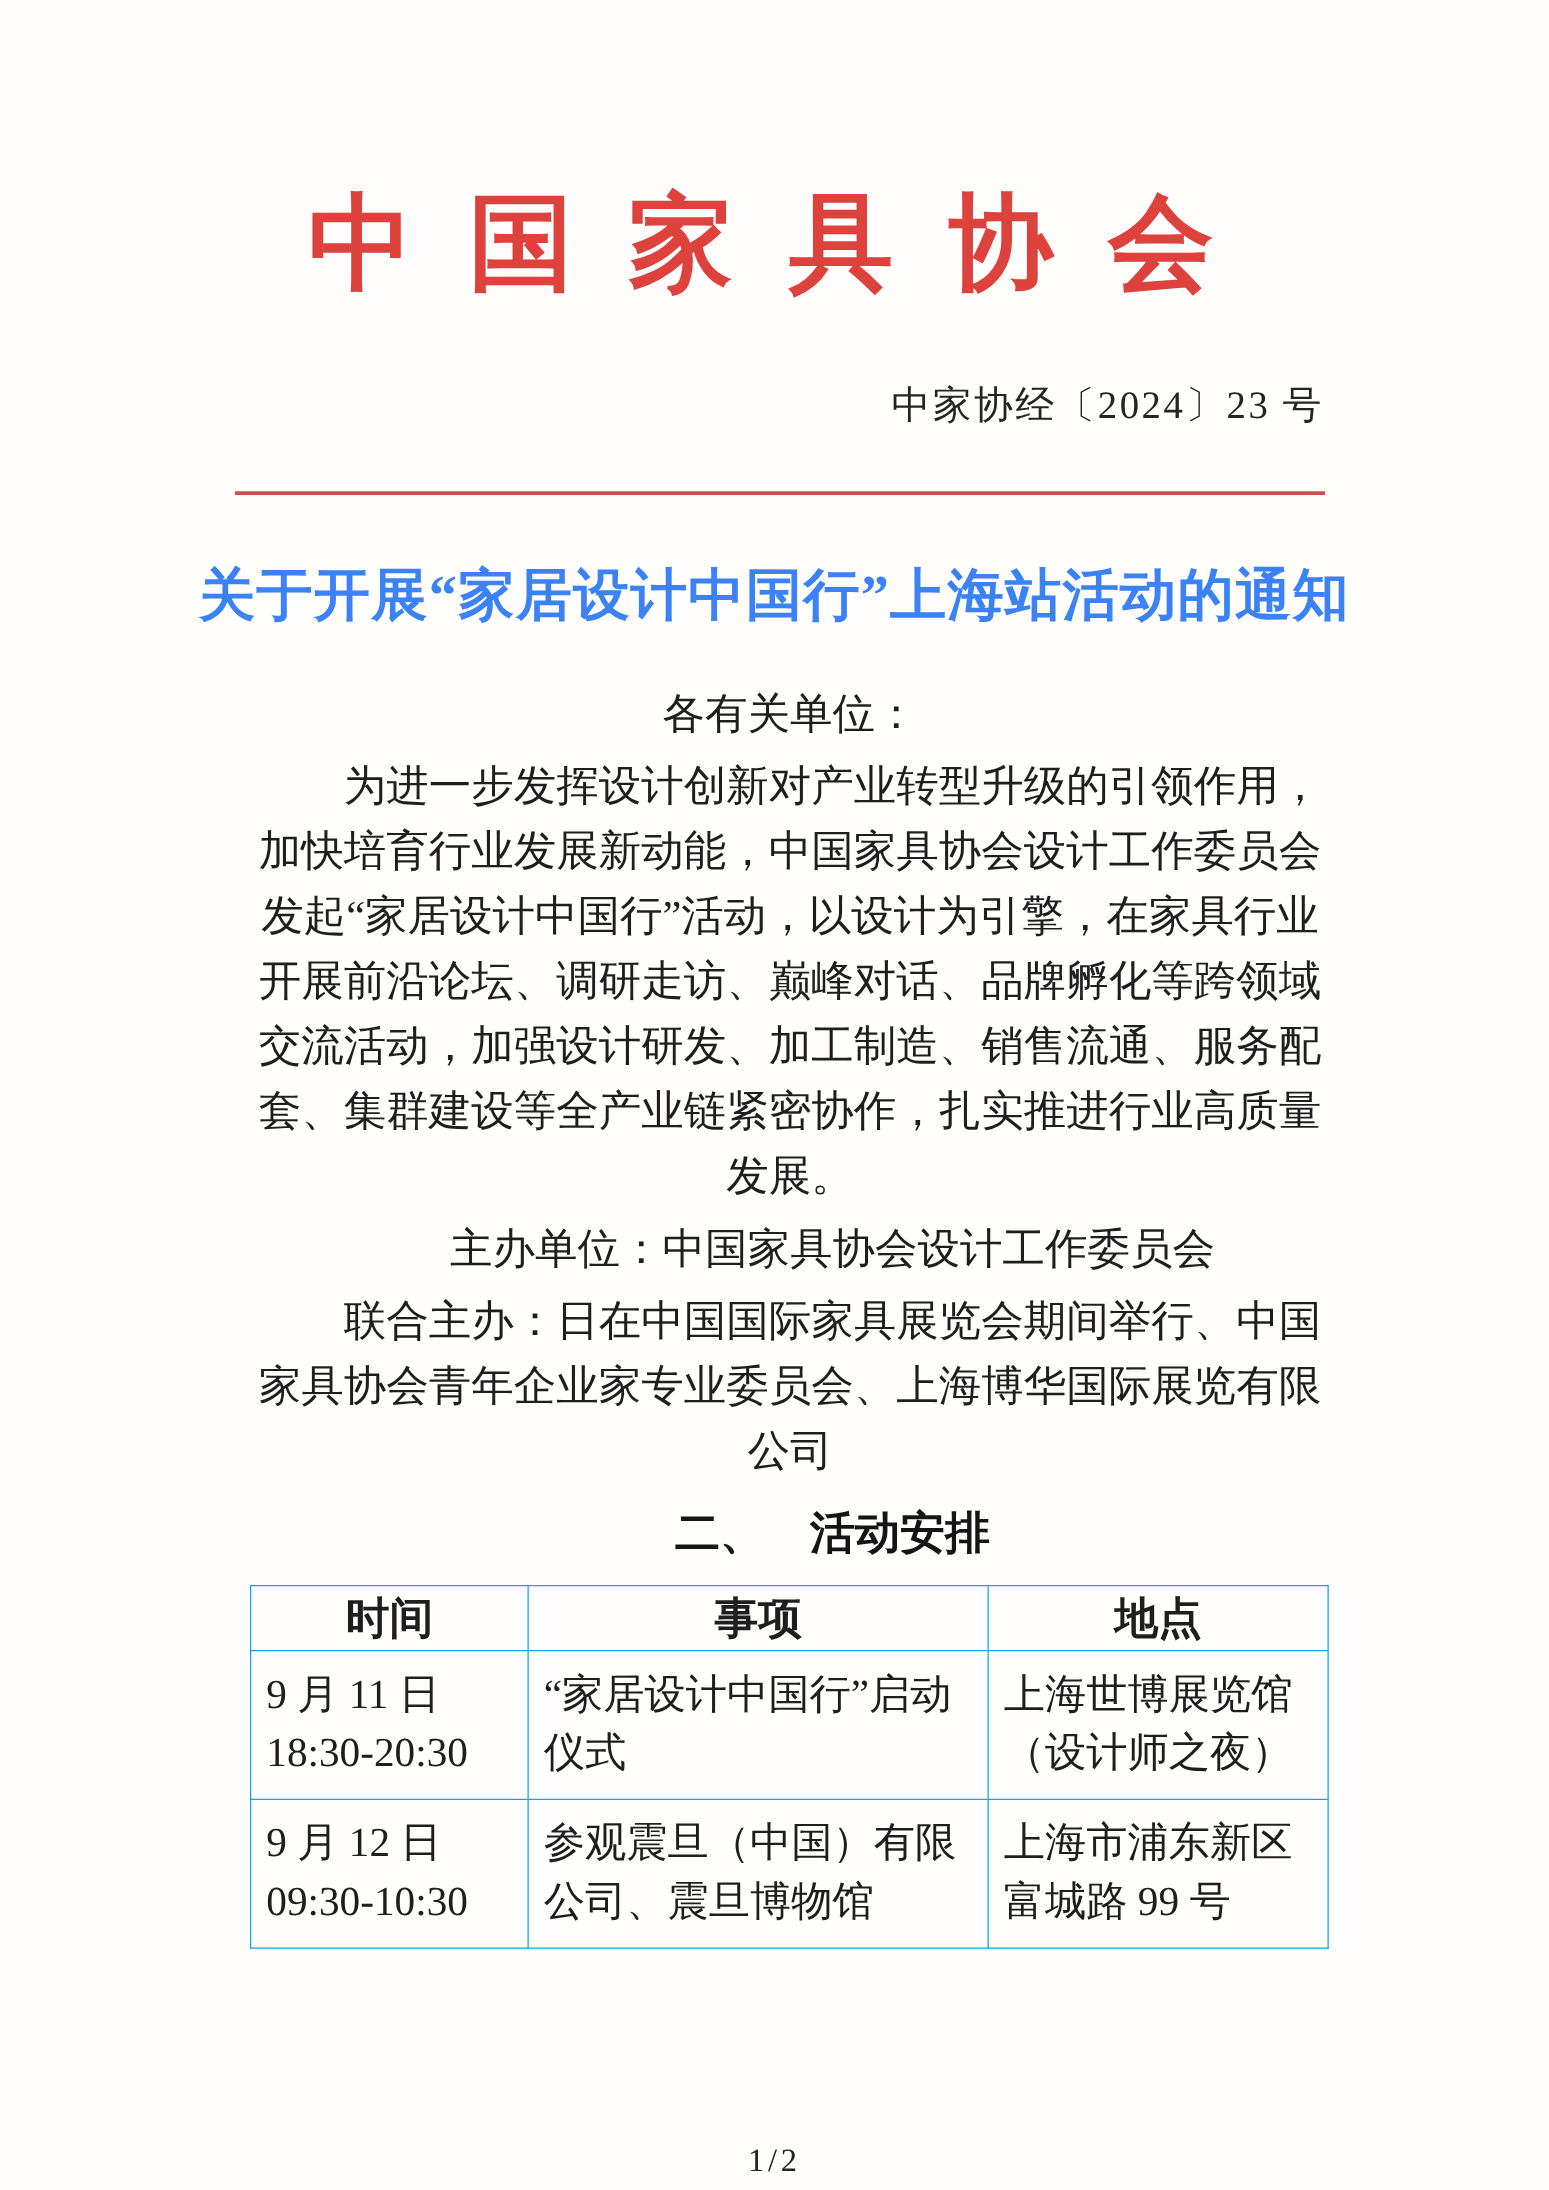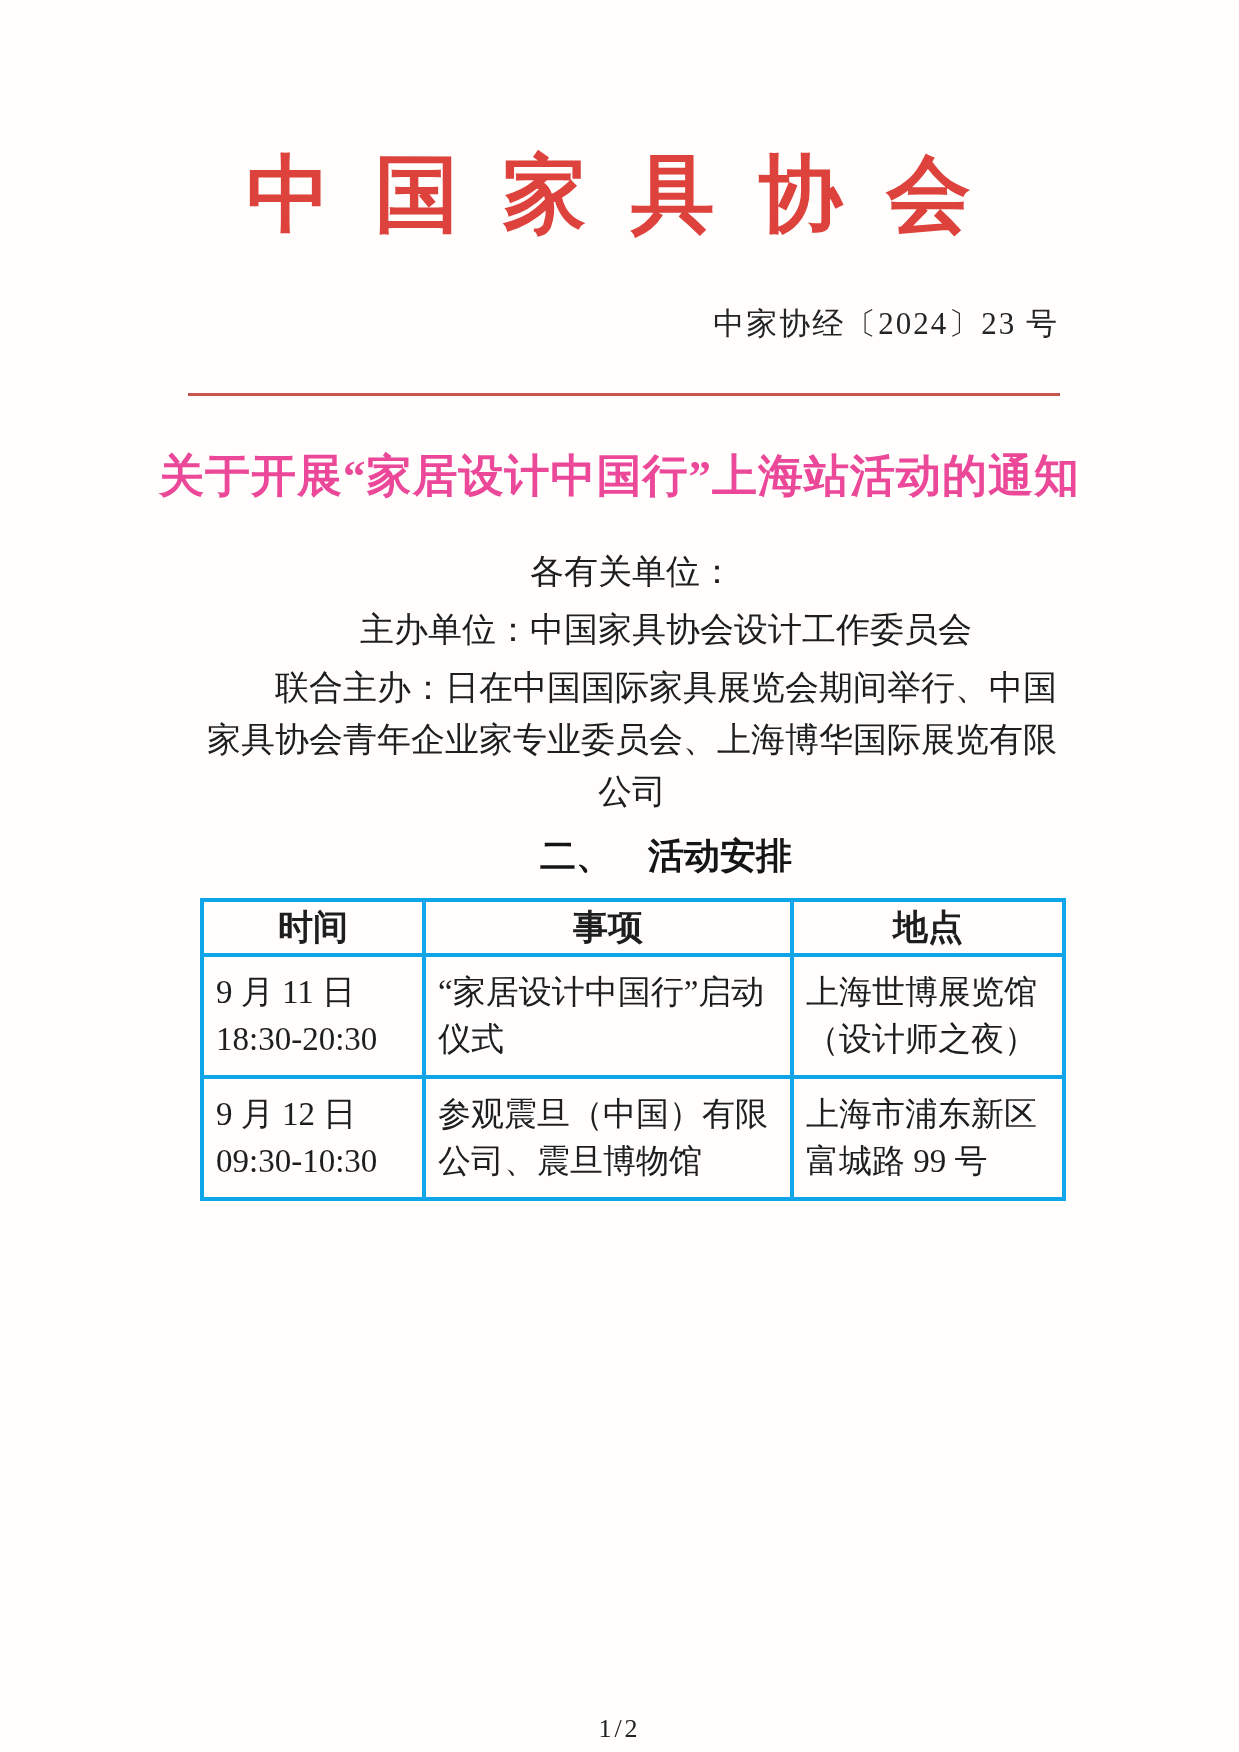--- a/index.html
+++ b/index.html
@@ -48,21 +48,21 @@
   }
   .doc-title {
     position: absolute;
     top: 446px;
     left: 0;
     width: 100%;
     margin: 0;
     text-align: center;
     font-size: 45px;
     font-weight: bold;
-    color: #ec4899;
+    color: #3b82f6;
     letter-spacing: 1px;
   }
   .content {
     position: absolute;
     top: 546px;
     left: 200px;
     width: 864px;
     font-size: 34px;
     line-height: 52px;
     color: #1e1e1e;
@@ -80,21 +80,21 @@
     color: #151515;
     margin-top: 12px !important;
   }
   table.schedule {
     border-collapse: collapse;
     width: 862px;
     margin-top: 16px;
     table-layout: fixed;
   }
   table.schedule th, table.schedule td {
-    border: 4px solid #0ea5e9;
+    border: 1px solid #0ea5e9;
   }
   table.schedule th {
     font-size: 35px;
     font-weight: bold;
     text-align: center;
     height: 51px;
     line-height: 51px;
     padding: 0;
   }
   table.schedule td {
@@ -129,20 +129,21 @@
   <div class="doc-number">中家协经〔2024〕23 号</div>
 
   <div class="red-line"></div>
 
   <h1 class="doc-title">关于开展“家居设计中国行”上海站活动的通知</h1>
 
   <div class="content">
 
     <p class="salutation">各有关单位：</p>
 
+    <p class="para">为进一步发挥设计创新对产业转型升级的引领作用，加快培育行业发展新动能，中国家具协会设计工作委员会发起“家居设计中国行”活动，以设计为引擎，在家具行业开展前沿论坛、调研走访、巅峰对话、品牌孵化等跨领域交流活动，加强设计研发、加工制造、销售流通、服务配套、集群建设等全产业链紧密协作，扎实推进行业高质量发展。</p>
 
 
 
     <p class="para">主办单位：中国家具协会设计工作委员会</p>
 
     <p class="para">联合主办：日在中国国际家具展览会期间举行、中国家具协会青年企业家专业委员会、上海博华国际展览有限公司</p>
 
     <p class="heading">二、　活动安排</p>
 
     <table class="schedule">

